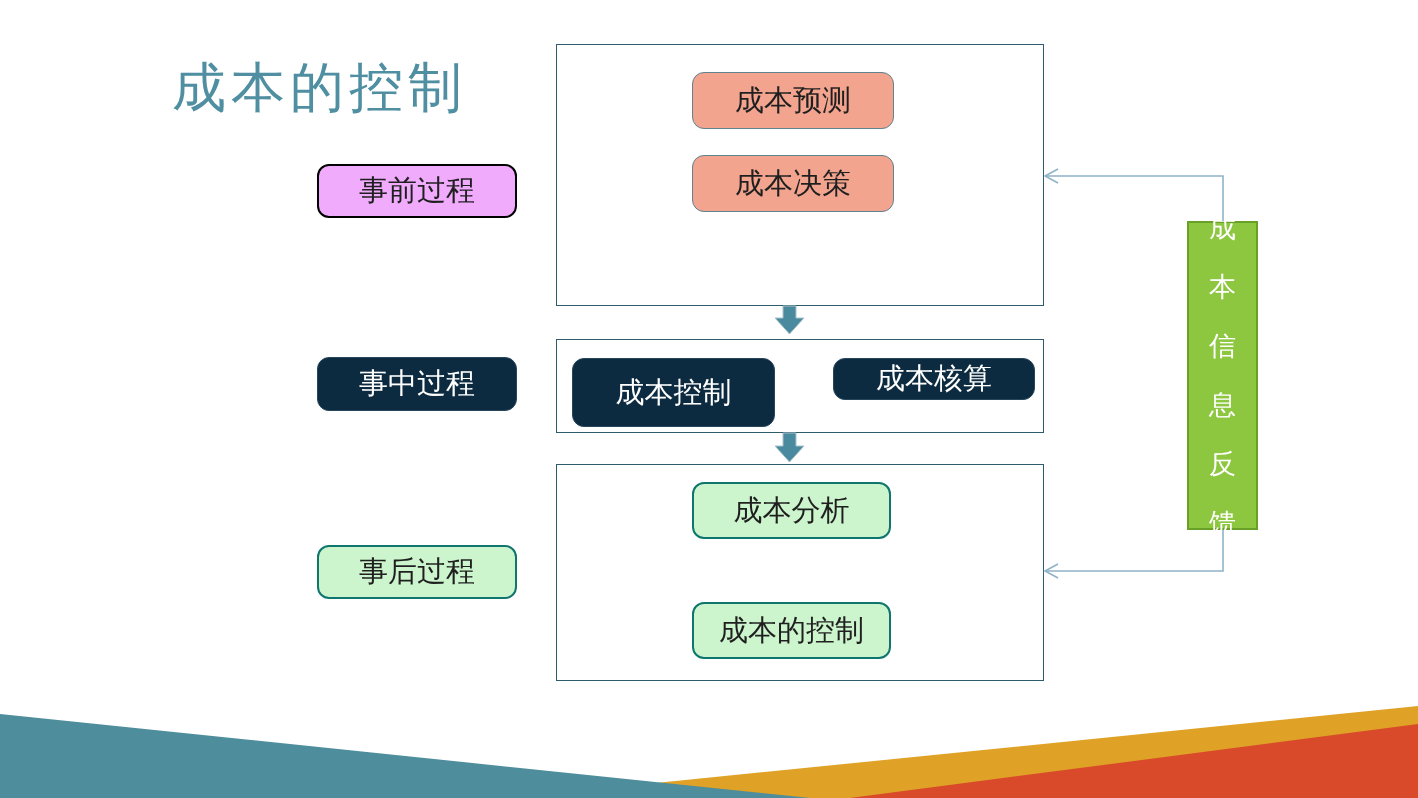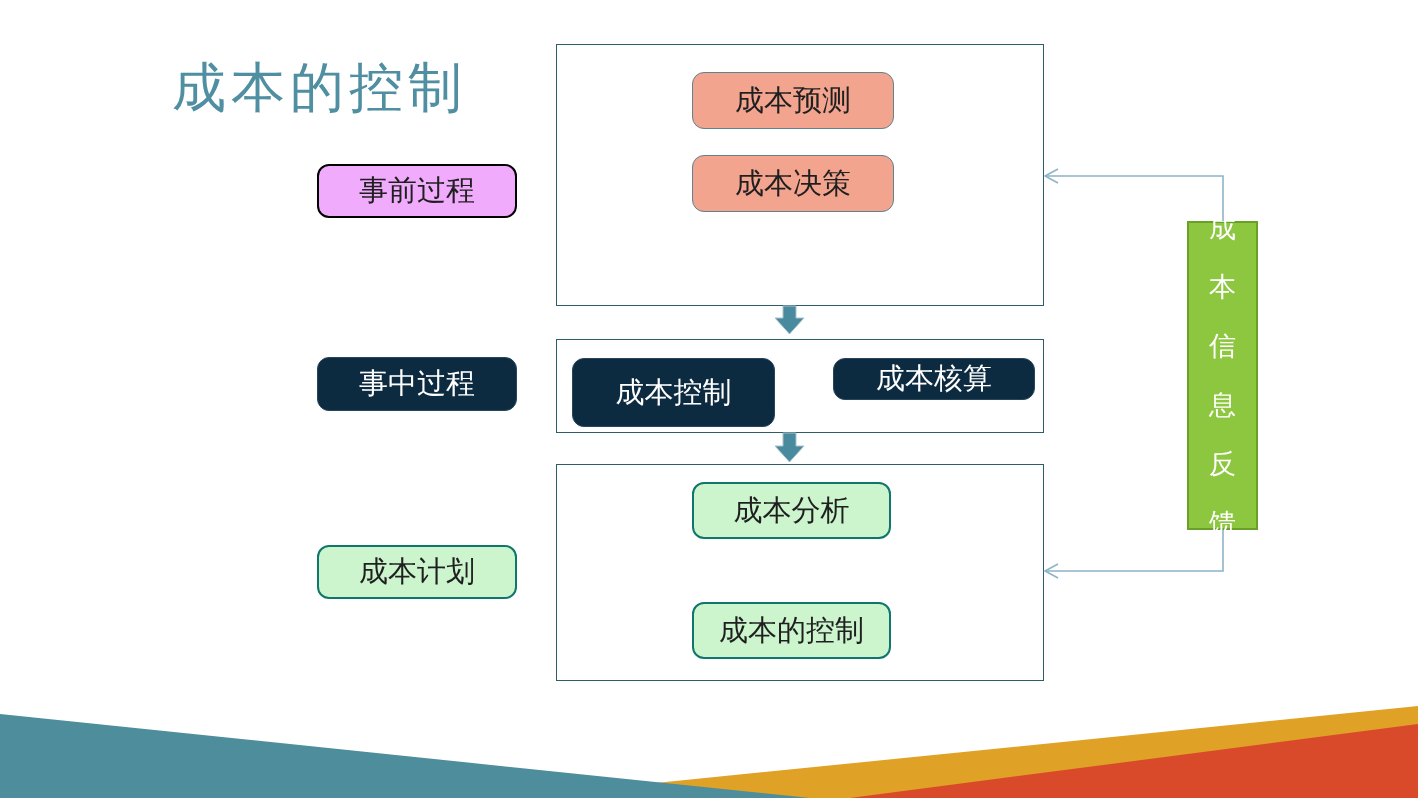--- a/index.html
+++ b/index.html
@@ -38,21 +38,21 @@
 
   <div class="title">成本的控制</div>
 
   <div class="box stage-salmon" style="left:317px;top:164px;width:200px;height:54px;">
     <span>事前过程</span>
   </div>
   <div class="box navy" style="left:317px;top:357px;width:200px;height:54px;">
     <span>事中过程</span>
   </div>
   <div class="box pgreen" style="left:317px;top:545px;width:200px;height:54px;">
-    <span>成本计划</span>
+    <span>事后过程</span>
   </div>
 
   <div class="container" style="left:556px;top:44px;width:488px;height:262px;"></div>
   <div class="box salmon" style="left:692px;top:72px;width:202px;height:57px;">
     <span>成本预测</span>
   </div>
   <div class="box salmon" style="left:692px;top:155px;width:202px;height:57px;">
     <span>成本决策</span>
   </div>
 

